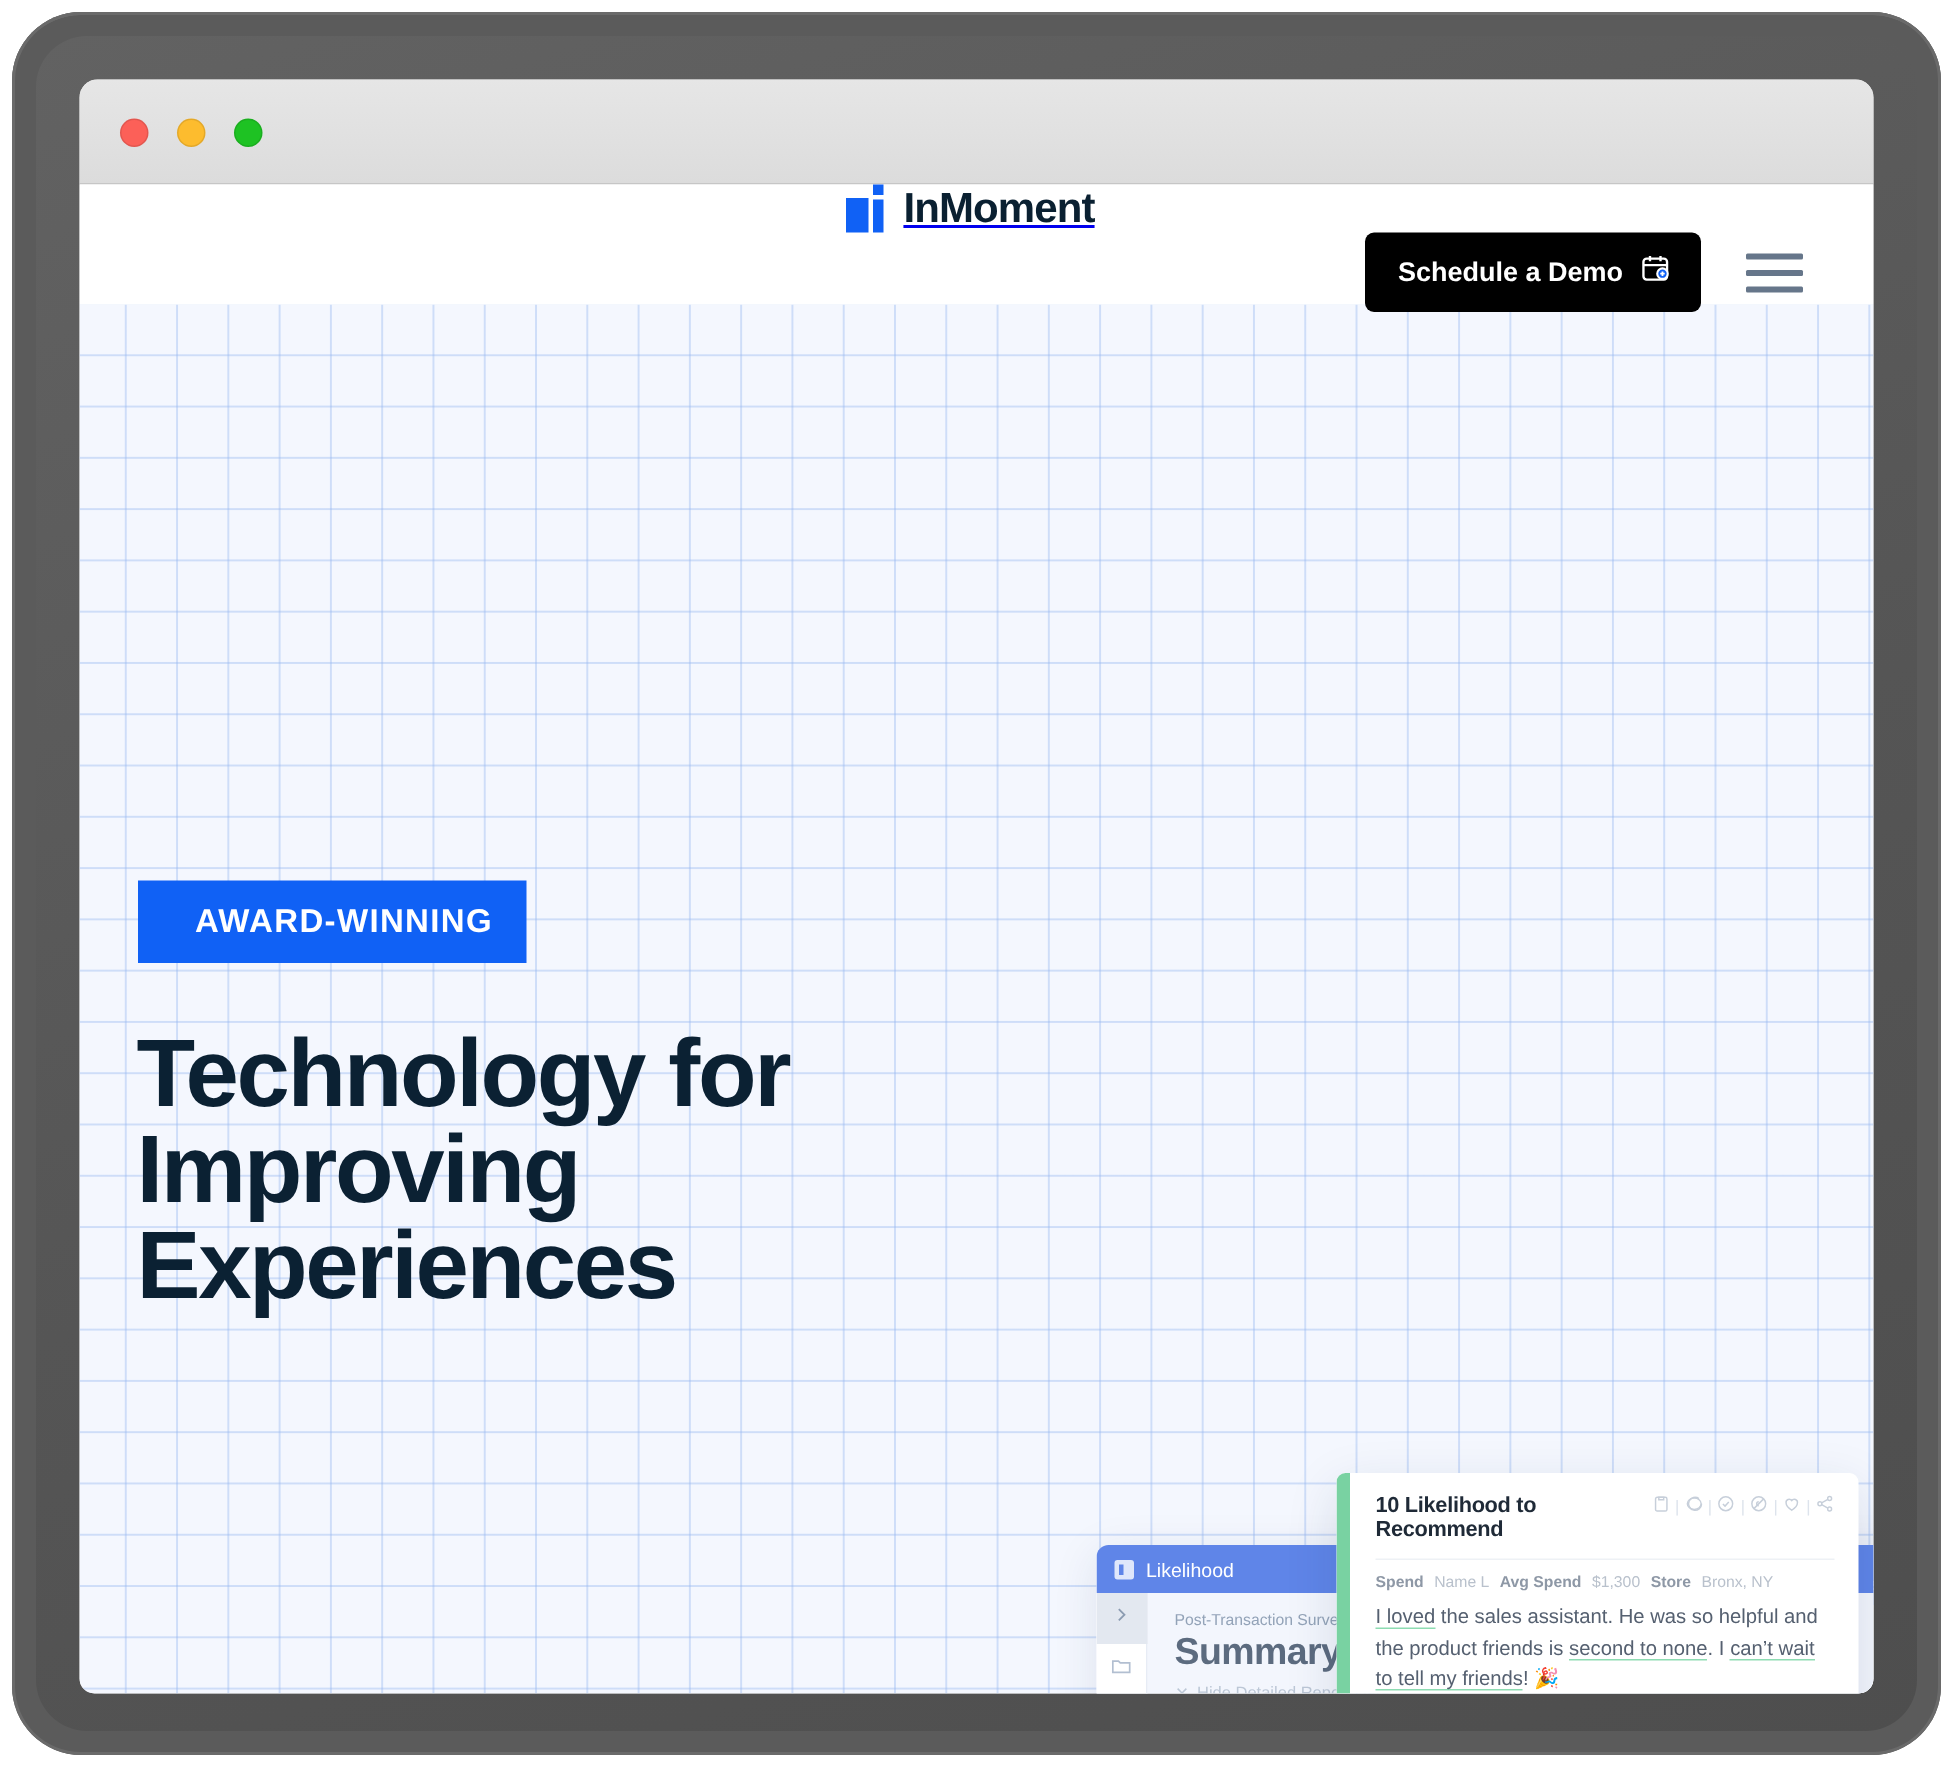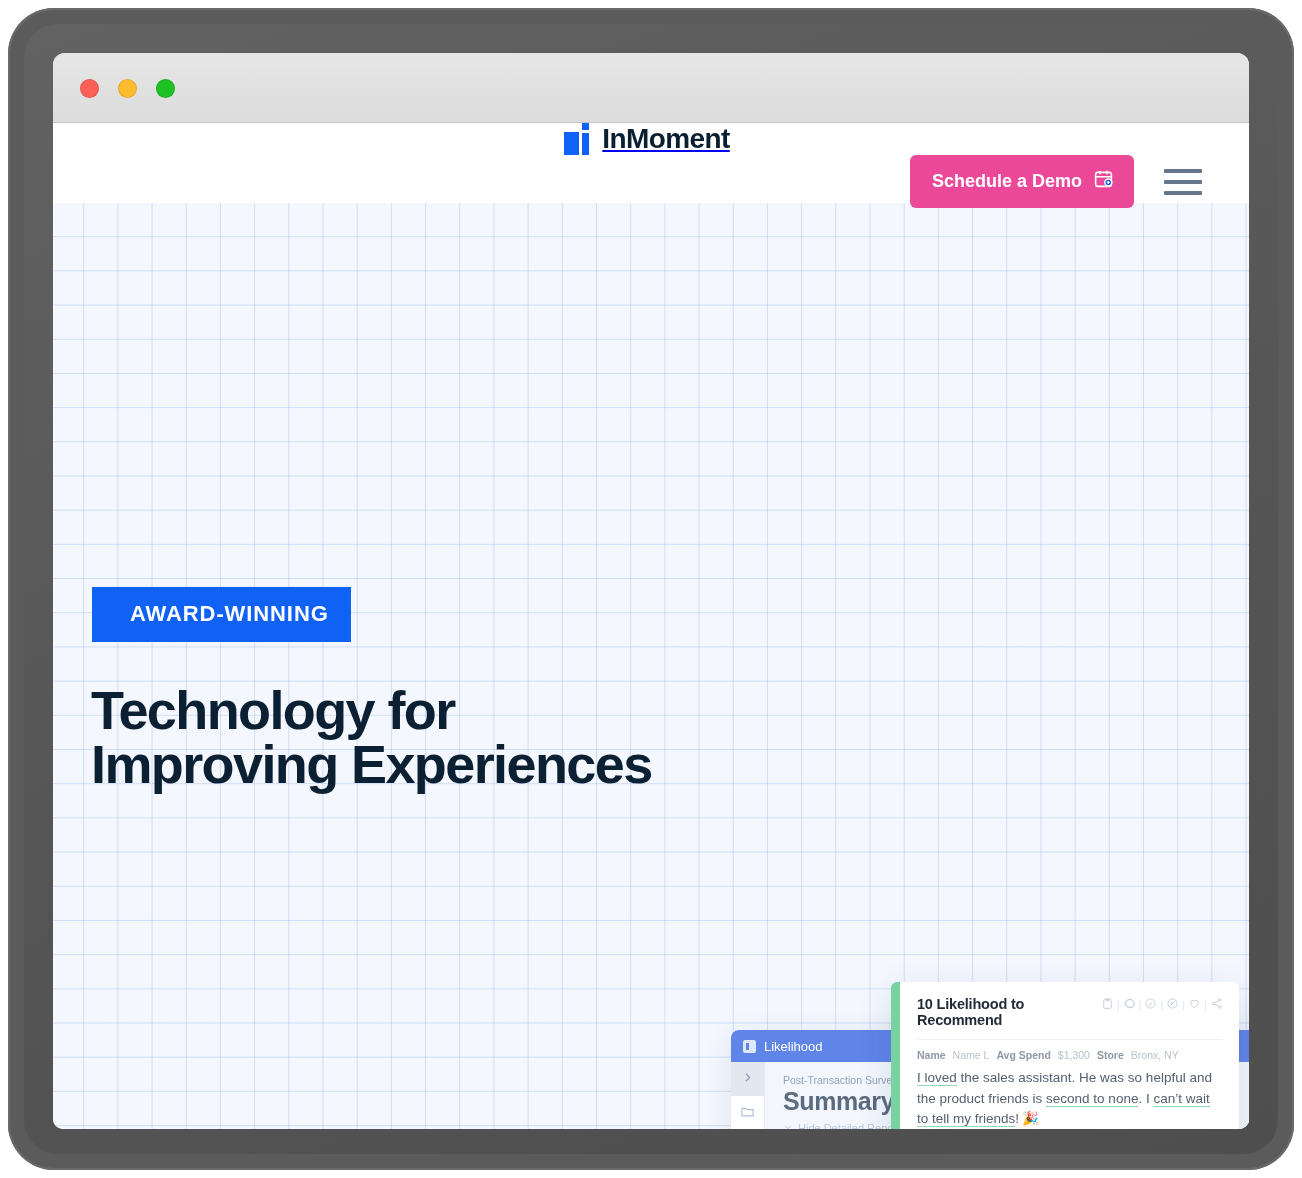--- a/index.html
+++ b/index.html
@@ -71,21 +71,21 @@
     position:absolute; left:18px; top:0px; width:7px; height:7px;
     background:#1061f5;
   }
   #brand-name {
     font-size: 28px; font-weight: 700; letter-spacing: -0.6px;
     color: #0a2031;
   }
   #nav-right { margin-left:auto; display:flex; align-items:center; gap: 30px; }
   #demo-btn {
     display:flex; align-items:center; gap:11px;
-    background:#ec4899; color:#fff;
+    background:#000000; color:#fff;
     font-size:18px; font-weight:700;
     padding: 13px 20px 14px 22px;
     border: none; border-radius: 6px;
     cursor: pointer;
     font-family: "Liberation Sans", sans-serif;
   }
   #hamburger { width: 38px; height: 26px; display:flex; flex-direction:column; justify-content:space-between; cursor:pointer; }
   #hamburger i { display:block; height:4px; background:#66768a; border-radius:1px; }
 
   
@@ -102,21 +102,21 @@
   }
   #badge {
     position:absolute; left:39px; top:384px;
     background:#1061f5; color:#fff;
     font-size:22px; font-weight:700; letter-spacing:0.9px;
     padding: 14px 22px 15px 38px;
   }
   #headline {
     position:absolute; left:38px; top:480px;
     color:#0b2133;
-    font-size: 54px; font-weight: 700; line-height: 1.0;
+    font-size: 64px; font-weight: 700; line-height: 1.0;
     letter-spacing: -1.6px;
     width: 620px;
   }
 
   
   #product { position:absolute; left:0; top:0; right:0; bottom:0; }
 
   
   #reporting {
     position:absolute; left:678px; top:827px;
@@ -329,21 +329,21 @@
                     <circle cx="18" cy="5.5" r="2.4"></circle>
                     <circle cx="6" cy="12" r="2.4"></circle>
                     <circle cx="18" cy="18.5" r="2.4"></circle>
                     <path d="M15.8 6.7L8.2 10.8M8.2 13.2l7.6 4.1"></path>
                   </svg>
               </span>
             </div>
           </div>
           <div id="fb-div"></div>
           <div id="fb-meta">
-            <b>Name</b>
+            <b>Spend</b>
             <span>Name L</span>
             <b>Avg Spend</b>
             <span>$1,300</span>
             <b>Store</b>
             <span>Bronx, NY</span>
           </div>
           <div id="fb-quote"><u>I loved</u><span> the sales assistant. He was so helpful and the product friends is </span><u>second to none</u><span>. I </span><u>can’t wait to tell my friends</u><span>! 🎉</span></div>
 
         </div>
       </div>

